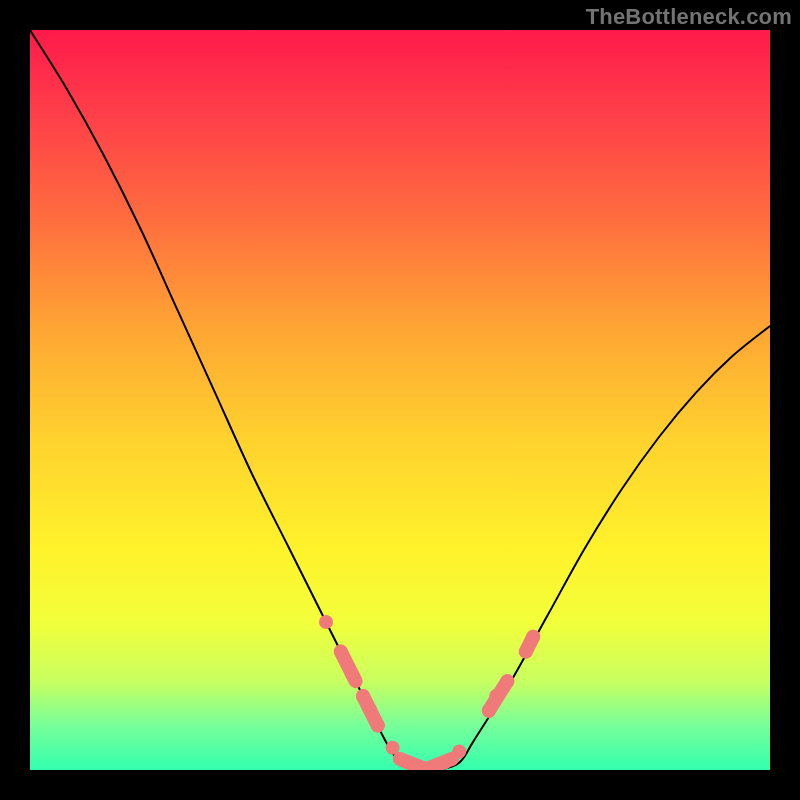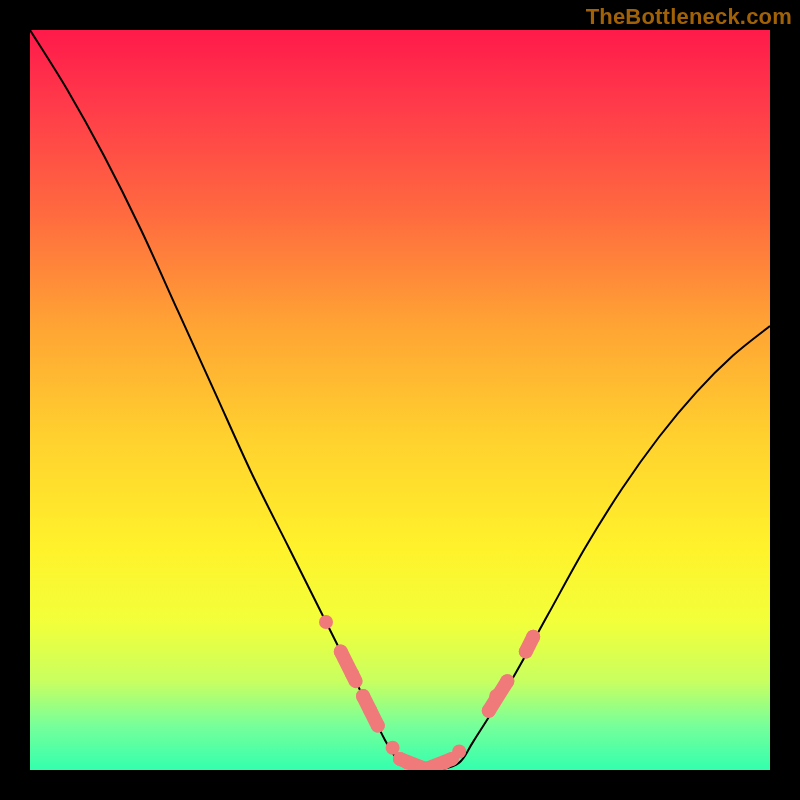--- a/index.html
+++ b/index.html
@@ -28,21 +28,21 @@
       #77ff9a 94%,
       #33ffae 100%);
   }
   .watermark {
     position: absolute;
     top: 4px;
     right: 8px;
     font-family: Arial, Helvetica, sans-serif;
     font-size: 22px;
     font-weight: 600;
-    color: #a16207;
+    color: #737373;
     letter-spacing: 0.2px;
     z-index: 10;
   }
   svg.curve {
     position: absolute;
     left: 0; top: 0;
     width: 740px;
     height: 740px;
   }
   .curve-path {

